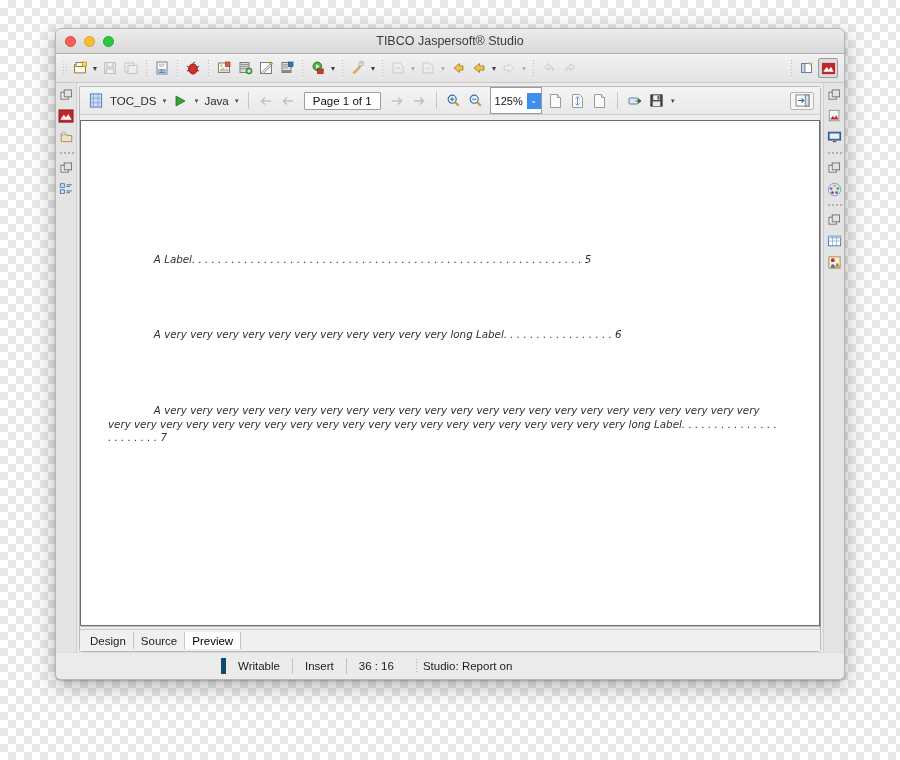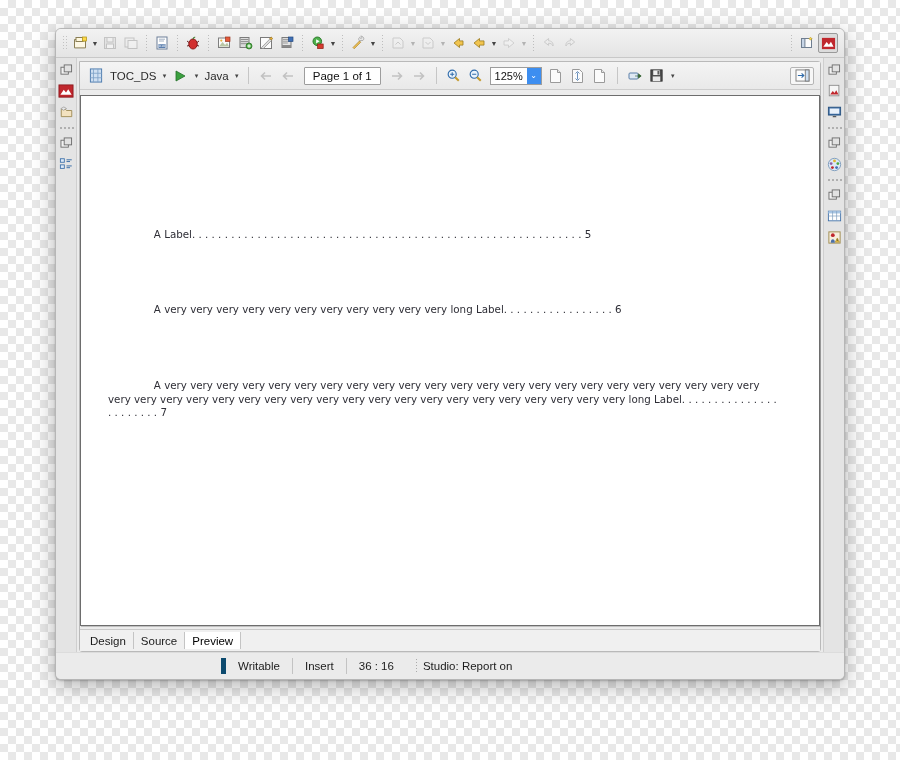--- a/index.html
+++ b/index.html
@@ -113,39 +113,40 @@
     border-bottom:1px solid #cdcdcd;
     display:flex; align-items:center; padding:0 6px; gap:2px;
   }
   .ptool-txt { font-size:11.5px; color:#2b2b2b; padding:0 2px; }
   .pagebox {
     background:#fff; border:1px solid #9d9d9d;
     font-size:11.5px; color:#111;
     padding:2px 8px; margin:0 4px; border-radius:1px;
   }
   .zoombox { display:flex; align-items:center; border:1px solid #9d9d9d;
-             background:#fff; height:18px; margin:0 2px; }
+             background:#fff; height:27px; margin:0 2px; }
   .zoombox .zv { font-size:11px; color:#111; padding:0 4px; min-width:32px; text-align:center; }
   .zoombox .zarrow { width:14px; height:16px; background:#3d8ef0;
      display:flex; align-items:center; justify-content:center; color:#fff; font-size:8px; }
   .psep { width:1px; height:17px; background:#c6c6c6; margin:0 5px; }
   
   .canvas {
     flex:1 1 auto; min-height:0; position:relative;
     background:#ececec; padding:4px 0 0 0;
     display:flex; justify-content:center;
   }
   .marker { position:absolute; left:9px; top:228px; font-size:8px; color:#5b7fd4; }
   .page {
     width:774px; background:#fff;
     border:1px solid #6d6d6d;
     box-shadow: 1px 1px 0 rgba(0,0,0,.18);
     margin-top:1px; margin-bottom:3px;
     position:relative;
     padding:118px 40px 0 27px;
+    font-style:italic;
   }
   .toc-row {
     font-family:"DejaVu Sans", sans-serif;
     font-size:10.3px; color:#2e2e36;
     line-height:13.6px;
     margin-bottom:35px;
     white-space:pre-wrap;
     word-break:break-word;
   }
   
@@ -169,20 +170,28 @@
     background-image: linear-gradient(to bottom,#aaa 50%, transparent 50%);
     background-size:1px 3px; }
 </style>
 </head>
 <body>
 
 <div id="backdrop"></div>
 
 <div id="window">
 
+  <div class="titlebar">
+    <div class="lights">
+      <div class="light l-close"></div>
+      <div class="light l-min"></div>
+      <div class="light l-max"></div>
+    </div>
+    <div class="win-title">TIBCO Jaspersoft® Studio</div>
+  </div>
 
   <div class="toolbar">
     <div class="tb-grip"></div>
 
     <div class="tb-btn">
       <svg width="16" height="16" viewBox="0 0 16 16">
         <path d="M2.5 4.5h5l1.2 1.4h4.8v7H2.5z" fill="#fdf7e3" stroke="#8a7e55" stroke-width="1"></path>
         <rect x="4" y="2.5" width="7" height="4" fill="#fff8df" stroke="#8a7e55" stroke-width="1"></rect>
         <rect x="10.5" y="2" width="4" height="4" fill="#ffd94a" stroke="#b39a20" stroke-width=".8"></rect>
       </svg>

